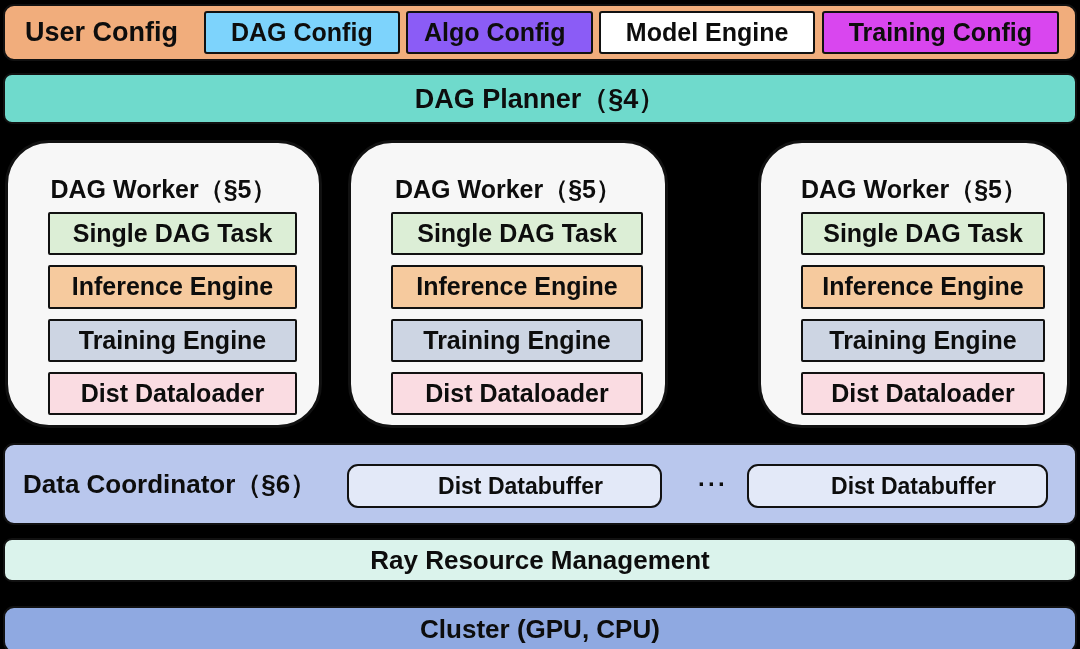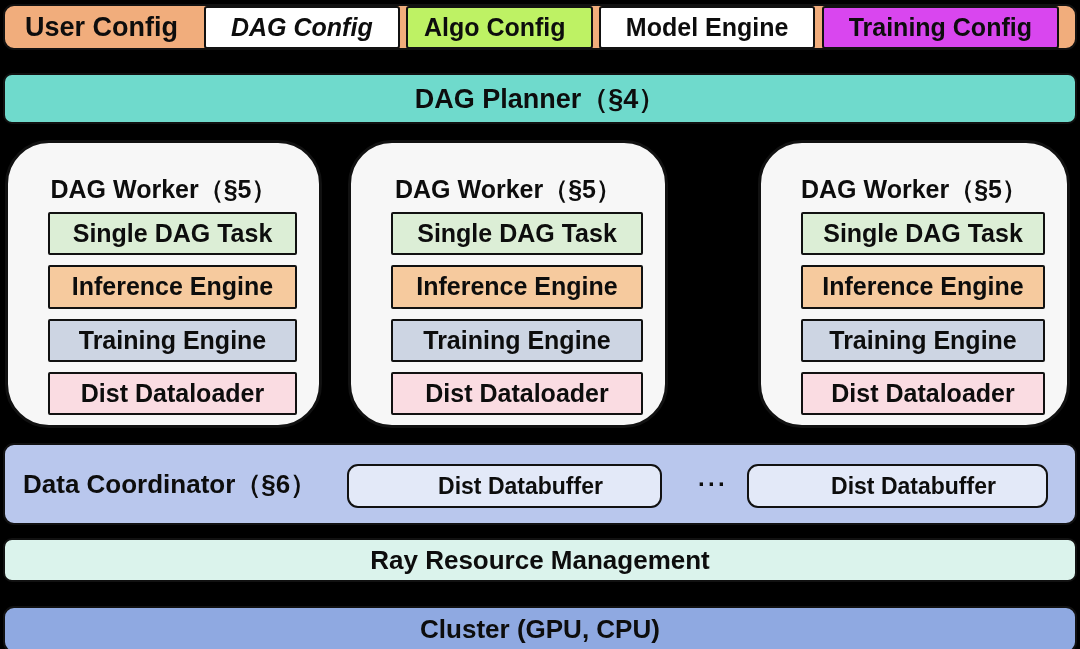--- a/index.html
+++ b/index.html
@@ -7,21 +7,21 @@
     width:1080px;height:649px;overflow:hidden;
     font-family:"Liberation Sans","DejaVu Sans",sans-serif;
     font-weight:700;color:#0d0d0d;
   }
   .stage{position:relative;width:1080px;height:649px;background:#000;}
   .bar{
     position:absolute;left:3px;right:3px;box-sizing:border-box;
     border:2px solid #111;display:flex;align-items:center;justify-content:center;
   }
   
-  .top-bar{top:4px;height:46px;border-radius:11px;justify-content:flex-end;padding:0 16px 0 20px;}
+  .top-bar{top:4px;height:57px;border-radius:11px;justify-content:flex-end;padding:0 16px 0 20px;}
   .top-label{font-size:27px;white-space:nowrap;}
   .config-boxes{flex:1;display:flex;justify-content:space-between;margin-left:26px;}
   .config-box{
     background:#fff;border:2px solid #111;border-radius:3px;
     display:flex;align-items:center;justify-content:center;
     font-size:25px;padding:0 25px;height:43px;box-sizing:border-box;white-space:nowrap;
   }
   
   .planner-bar{top:73px;height:51px;border-radius:9px;font-size:27px;}
   
@@ -62,22 +62,22 @@
   .cluster-bar{top:598px;height:47px;border-radius:11px;font-size:26px;}
 </style>
 </head>
 <body>
 
 <div class="stage">
 
   <div class="bar top-bar" style="background-color: rgb(241, 173, 124);">
     <span class="top-label">User Config</span>
     <div class="config-boxes">
-      <div class="config-box" style="background-color: #ffffff; font-style: italic;">DAG Config</div>
-      <div class="config-box" style="background-color: #bef264; padding-left: 16px;">Algo Config</div>
+      <div class="config-box" style="background-color: #7dd3fc;">DAG Config</div>
+      <div class="config-box" style="background-color: #8b5cf6; padding-left: 16px;">Algo Config</div>
       <div class="config-box" style="background-color: rgb(255, 255, 255);">Model Engine</div>
       <div class="config-box" style="background-color: #d946ef;">Training Config</div>
     </div>
   </div>
 
   <div class="bar planner-bar" style="background-color: rgb(111, 218, 204);">DAG  Planner（§4）</div>
 
   <div class="worker worker-1" style="background-color: rgb(247, 247, 247);">
     <div class="worker-title">DAG Worker（§5）</div>
     <div class="module" style="background-color: rgb(220, 238, 214);">Single DAG Task</div>

